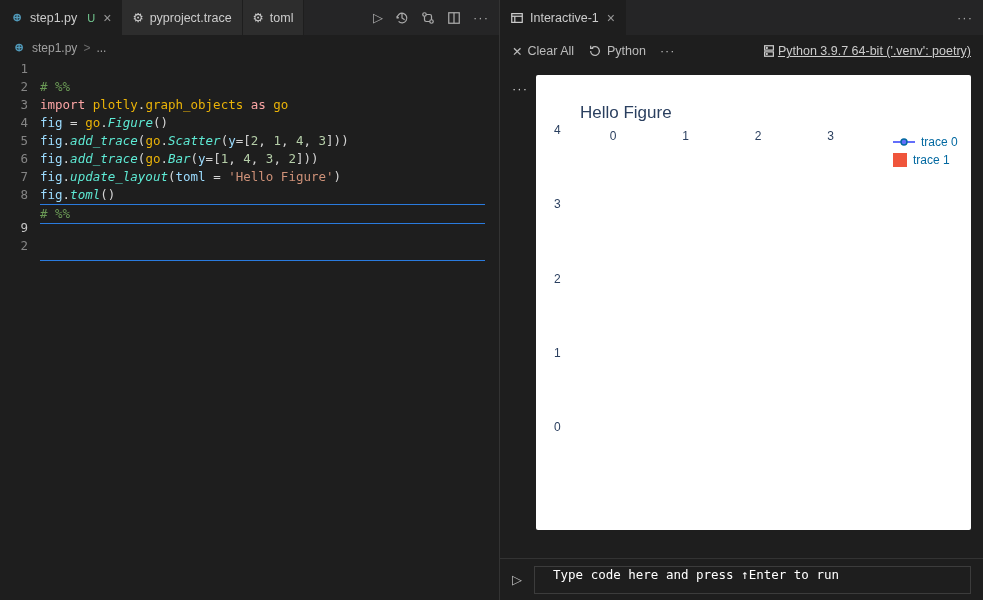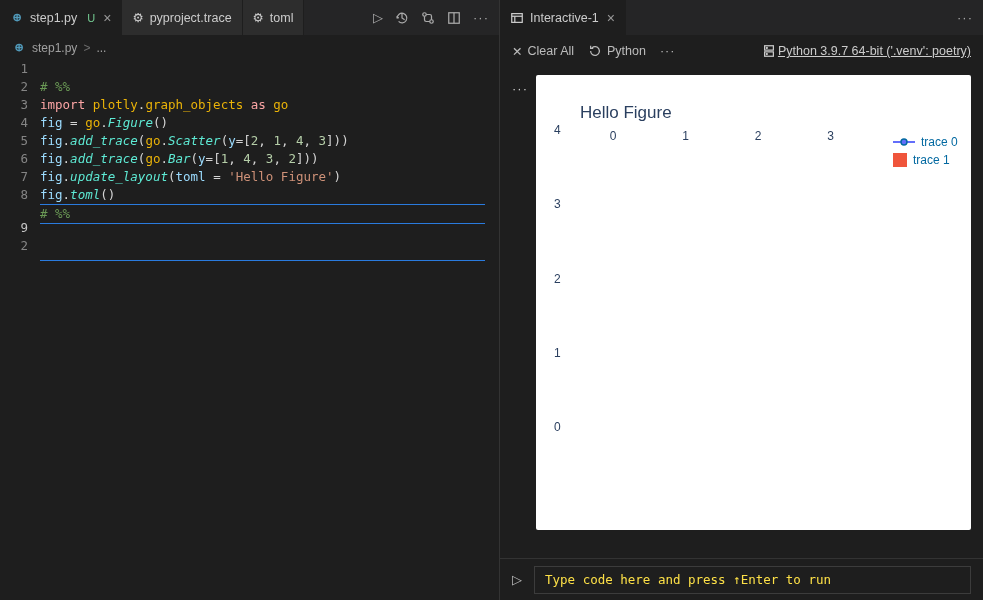--- a/index.html
+++ b/index.html
@@ -195,23 +195,23 @@
   padding: 0 12px;
   border-top: 1px solid #333;
 }
 .input-row .runbtn { opacity: 0.9; }
 .input-row .input-box {
   flex: 1;
   height: 28px;
   background: #1e1e1e;
   border: 1px solid #3c3c3c;
   display: flex;
-  align-items: center;
-  padding: 0 10px;
-  color: #fde047;
+  align-items: flex-start;
+  padding: 0 18px;
+  color: #ffffff;
   font-size: 12.5px;
 }
 
 .iconbtn { cursor: pointer; }
 svg { stroke: currentColor; fill: none; stroke-width: 1.4; }
 </style>
 </head>
 <body>
 
 <div class="left-pane">

